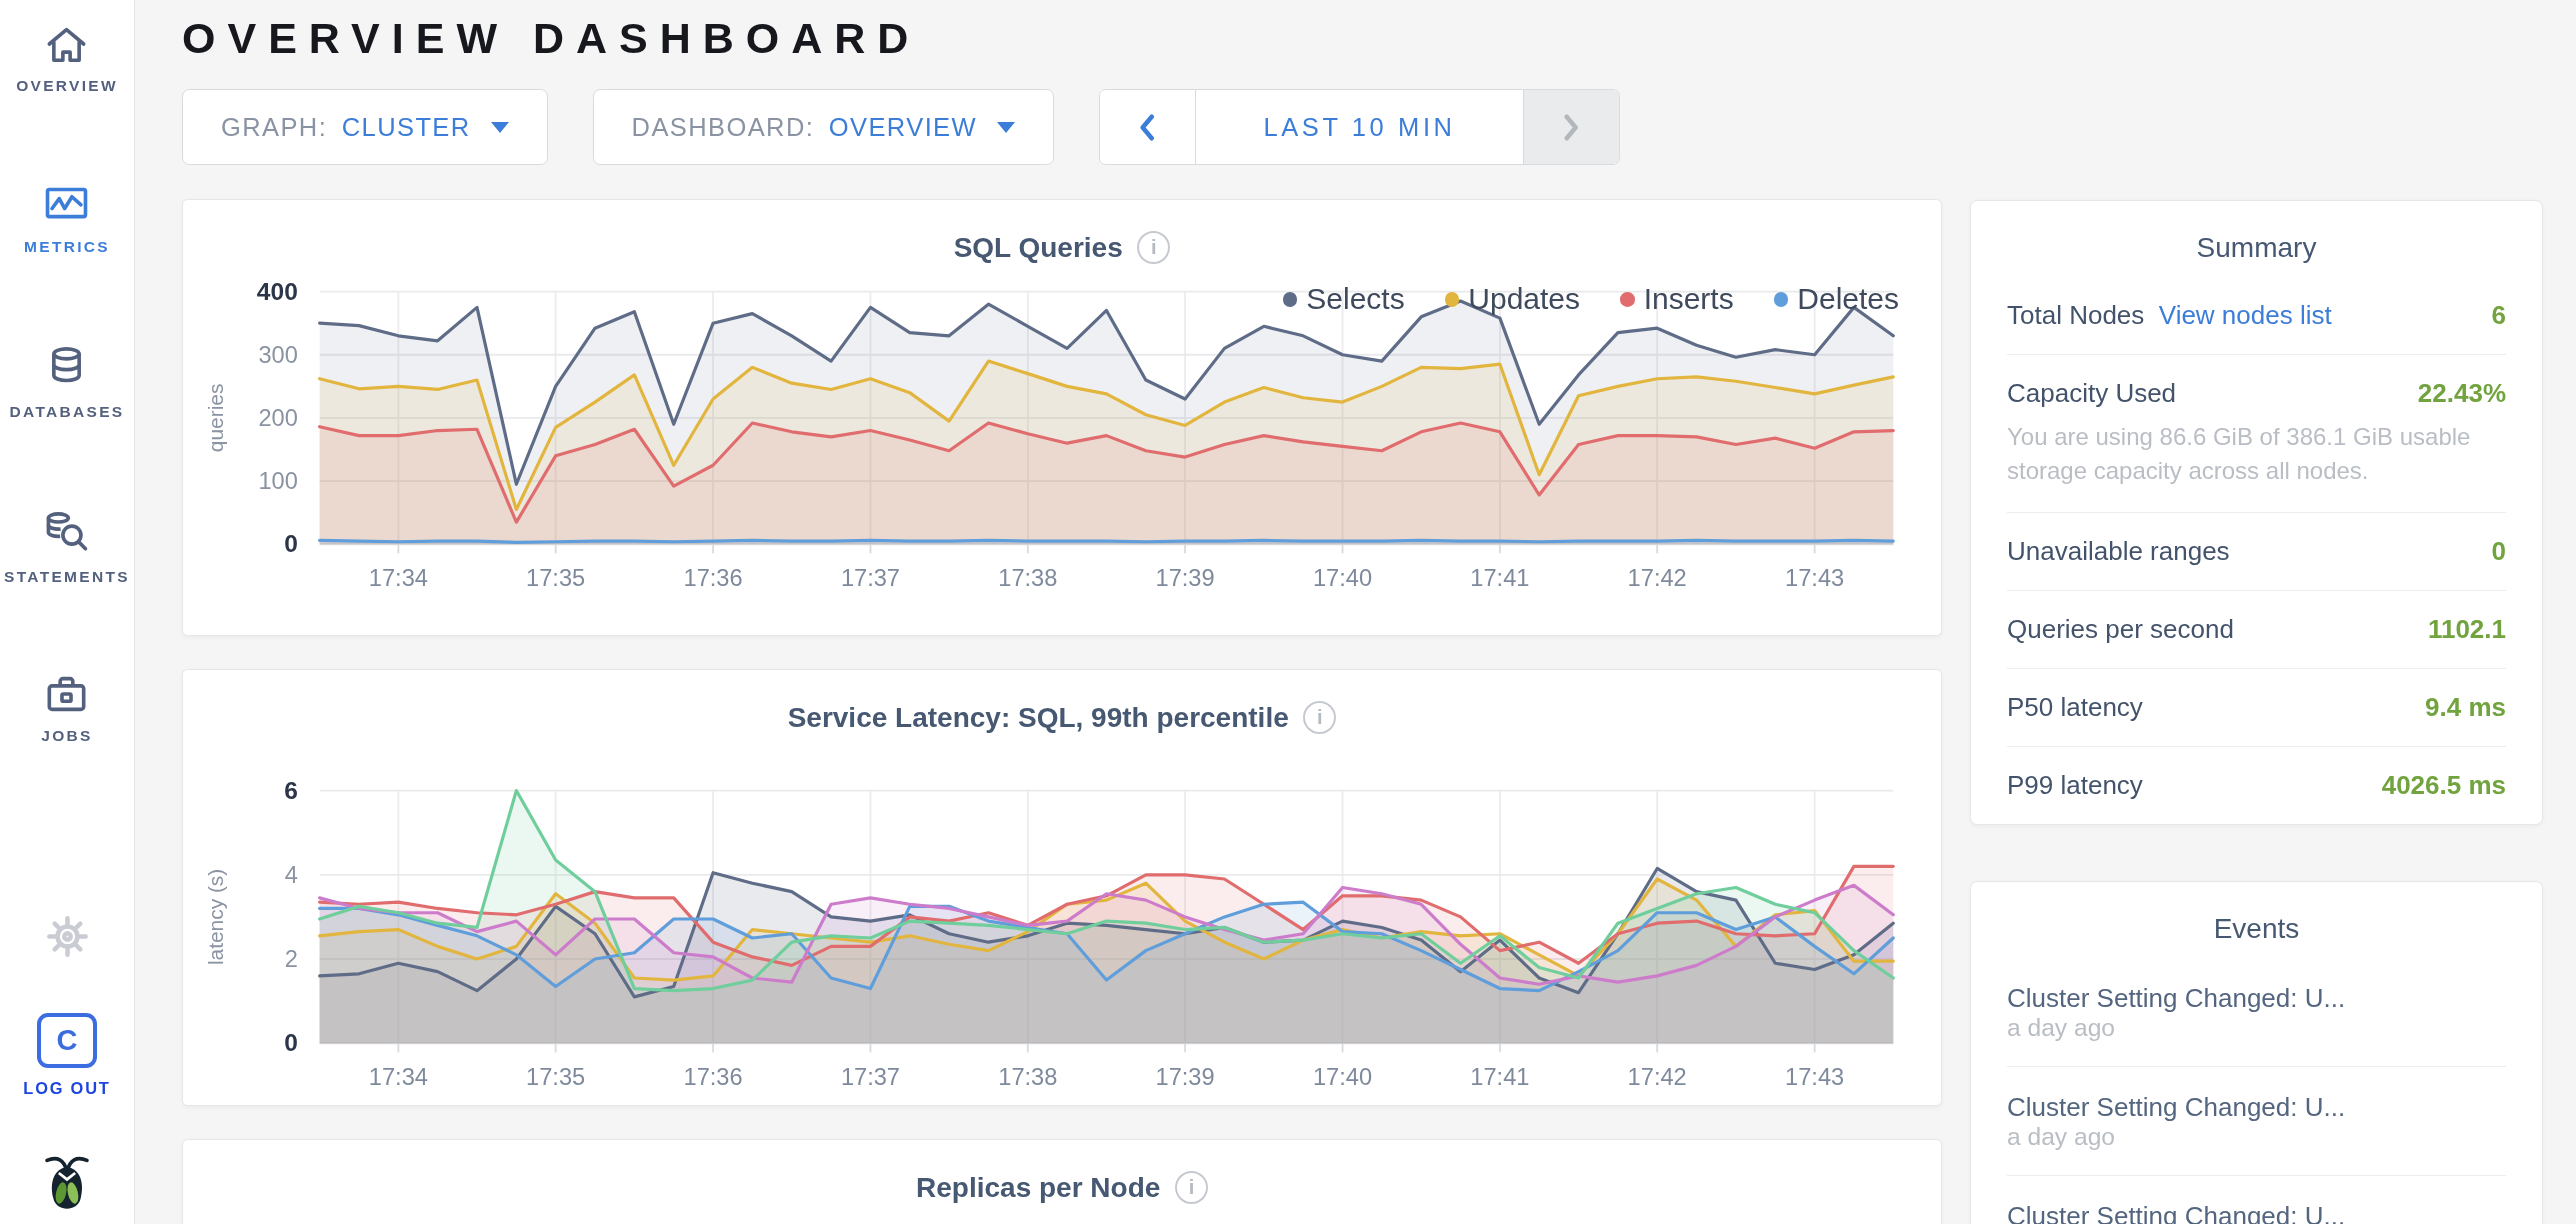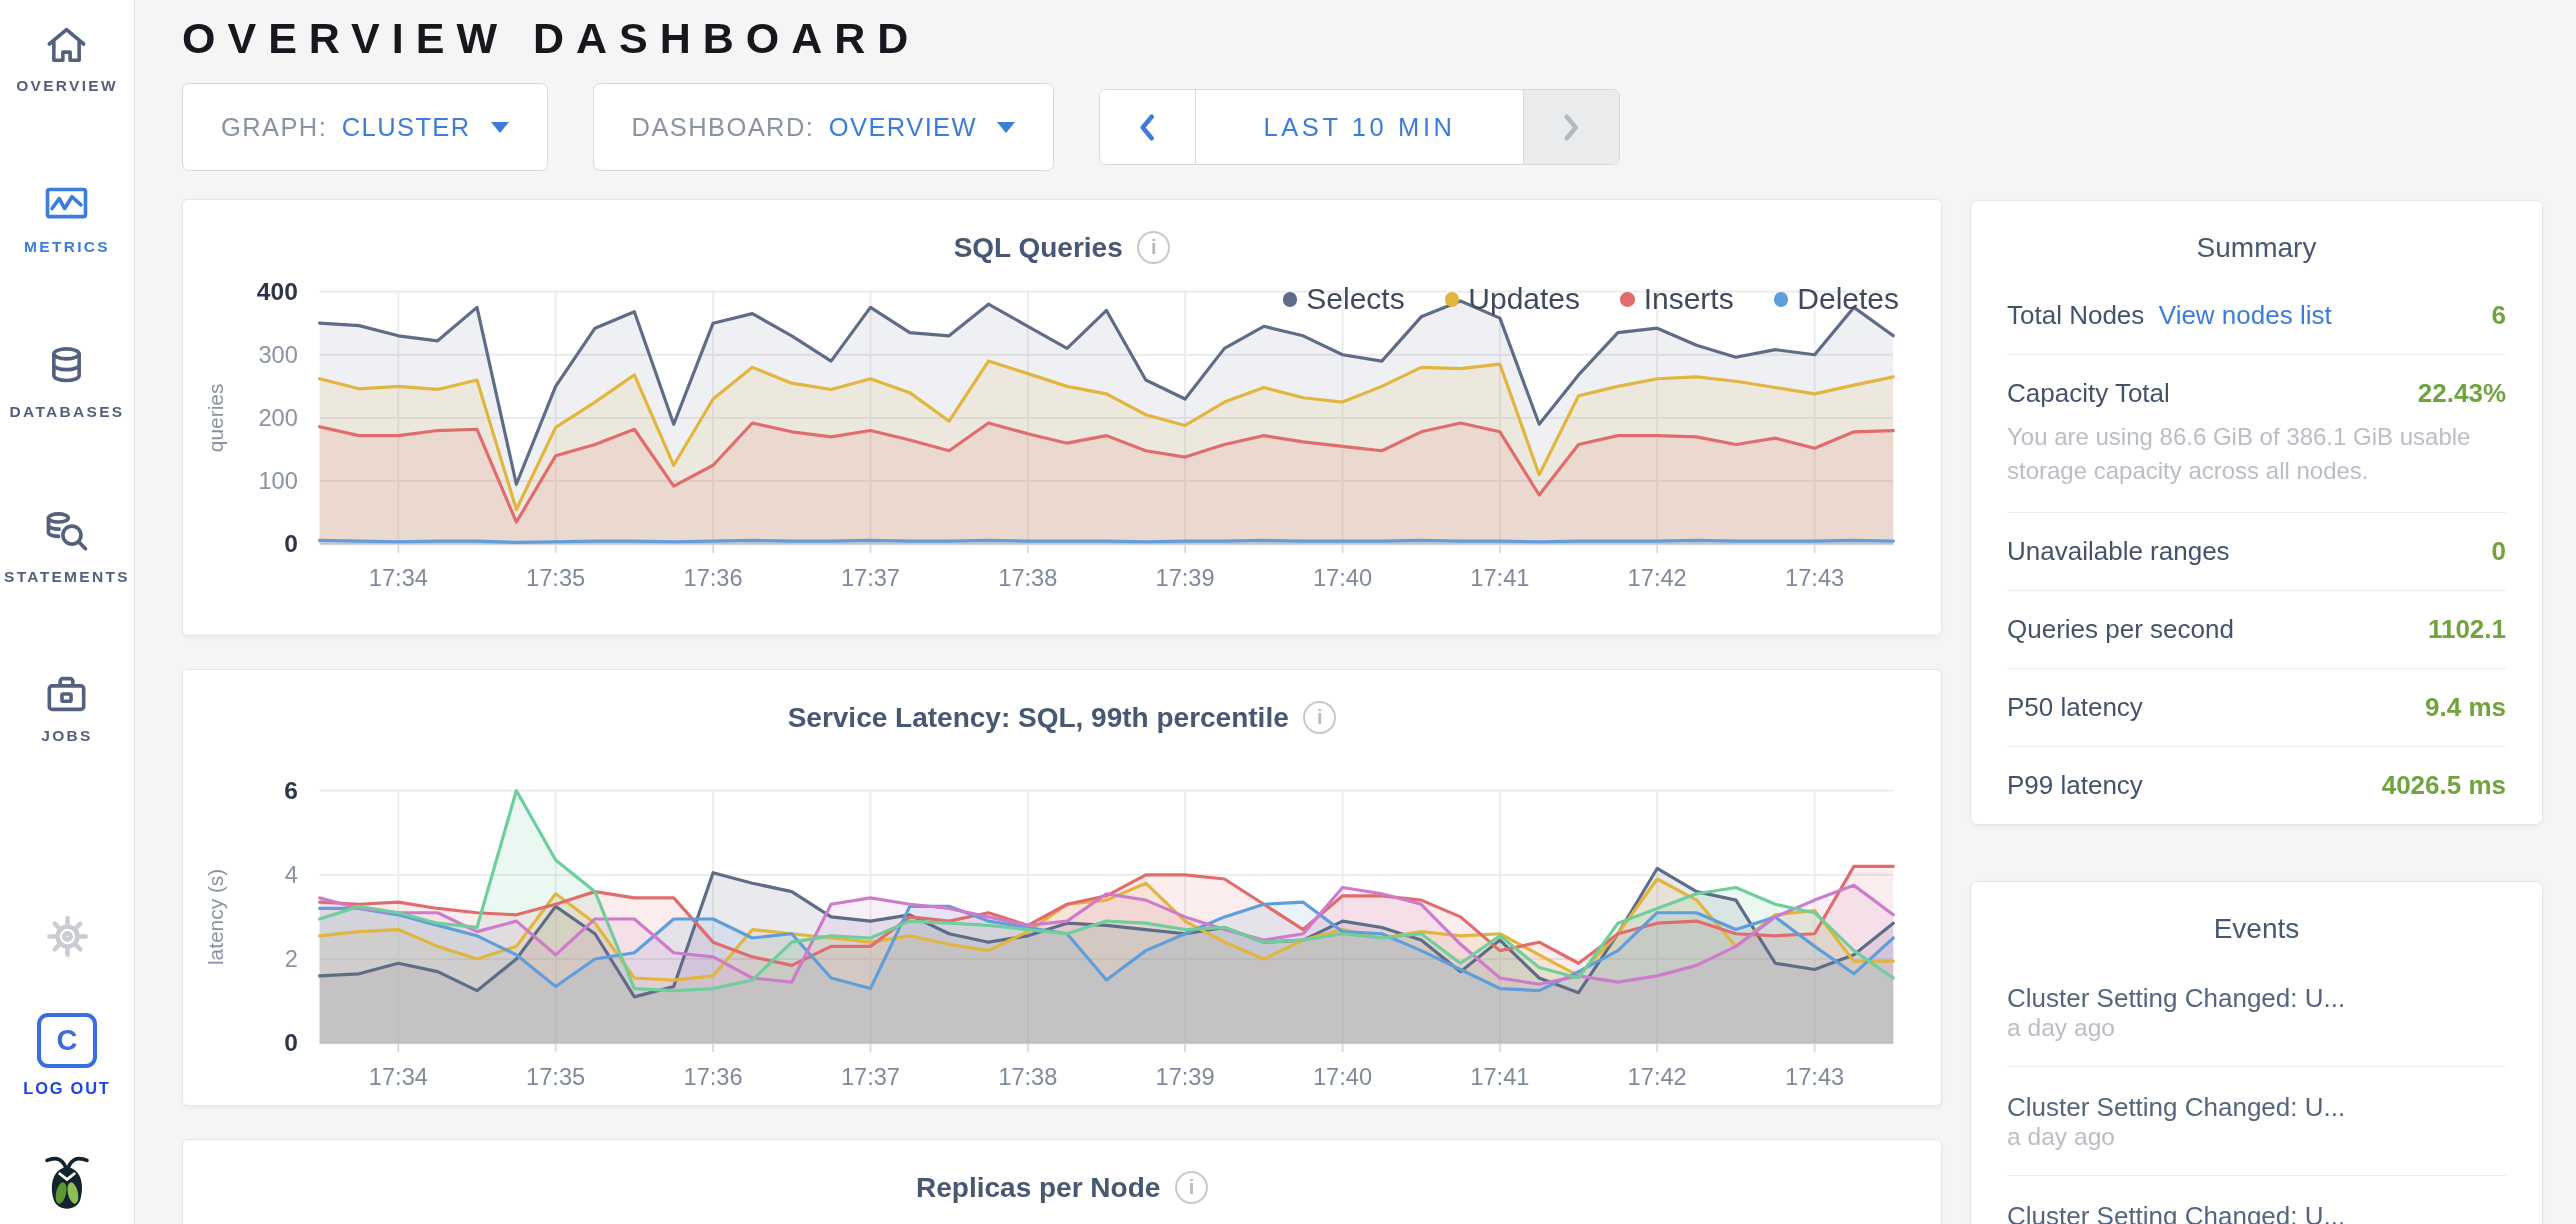--- a/index.html
+++ b/index.html
@@ -16,21 +16,21 @@
   .gear-wrap { margin-bottom:49px; }
   .logout { display:flex; flex-direction:column; align-items:center; gap:11px; cursor:pointer; margin-bottom:55px; }
   .logout-box { width:60px; height:55px; border:4.5px solid #3b6ce0; border-radius:11px; display:flex; align-items:center; justify-content:center;
                 color:#3b6ce0; font-size:29px; font-weight:800; }
   .logout-label { font-size:16.4px; font-weight:800; letter-spacing:1.8px; color:#1d44e0; }
 
   
   .center { width:1760px; min-width:1760px; margin-left:47px; padding-top:16.4px; }
   h1.page-title { font-size:43px; font-weight:800; letter-spacing:12px; color:#16181d; height:45px; line-height:45px; }
   .controls { margin-top:27px; display:flex; align-items:center; height:78px; }
-  .dd { height:88px; background:#fff; border:1.8px solid #d9dadf; border-radius:7.3px; display:inline-flex; align-items:center;
+  .dd { height:76px; background:#fff; border:1.8px solid #d9dadf; border-radius:7.3px; display:inline-flex; align-items:center;
         padding:0 38px; font-size:25.5px; letter-spacing:1.4px; cursor:pointer; }
   .dd + .dd { margin-left:45px; }
   .dd-label { color:#8a93a2; margin-right:14.6px; }
   .dd-value { color:#3b7dd8; margin-right:20px; }
   .caret { width:0; height:0; border-left:9px solid transparent; border-right:9px solid transparent; border-top:11px solid #3b7dd8; }
   .timenav { margin-left:45px; height:76px; border:1.8px solid #d9dadf; border-radius:7px; overflow:hidden; display:inline-flex; background:#fff; }
   .tn-btn { width:96px; display:flex; align-items:center; justify-content:center; cursor:pointer; background:#fff; border:none; }
   .tn-prev { border-right:1.8px solid #d9dadf; }
   .tn-next { border-left:1.8px solid #d9dadf; background:#eaebed; cursor:default; }
   .tn-range { width:327px; display:flex; align-items:center; justify-content:center; font-size:25.5px; letter-spacing:3.6px;
@@ -334,21 +334,21 @@
     <div class="srow first">
       <span>
         <span>Total Nodes</span>&nbsp;
         <span class="slink">View nodes list</span>
       </span>
       <span class="sval">6</span>
     </div>
 
     <div class="srow-block">
       <div class="top">
-        <span>Capacity Total</span>
+        <span>Capacity Used</span>
         <span class="sval">22.43%</span>
       </div>
       <div class="caption">You are using 86.6 GiB of 386.1 GiB usable storage capacity across all nodes.</div>
     </div>
 
     <div class="srow">
       <span>Unavailable ranges</span>
       <span class="sval">0</span>
     </div>
     <div class="srow">

